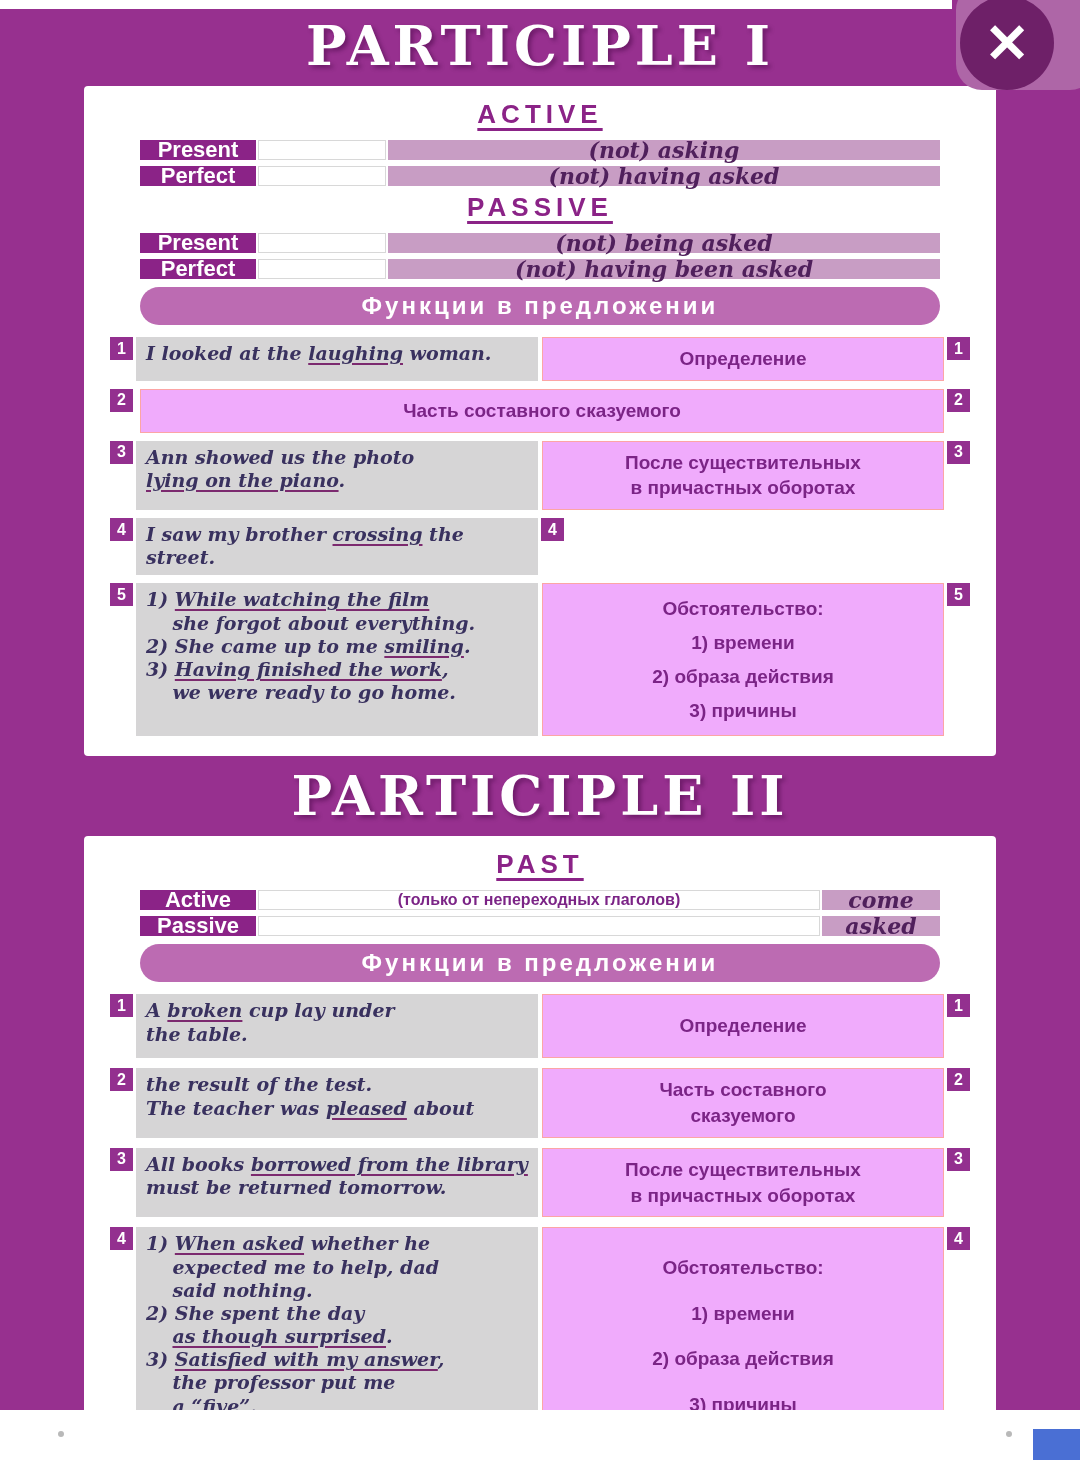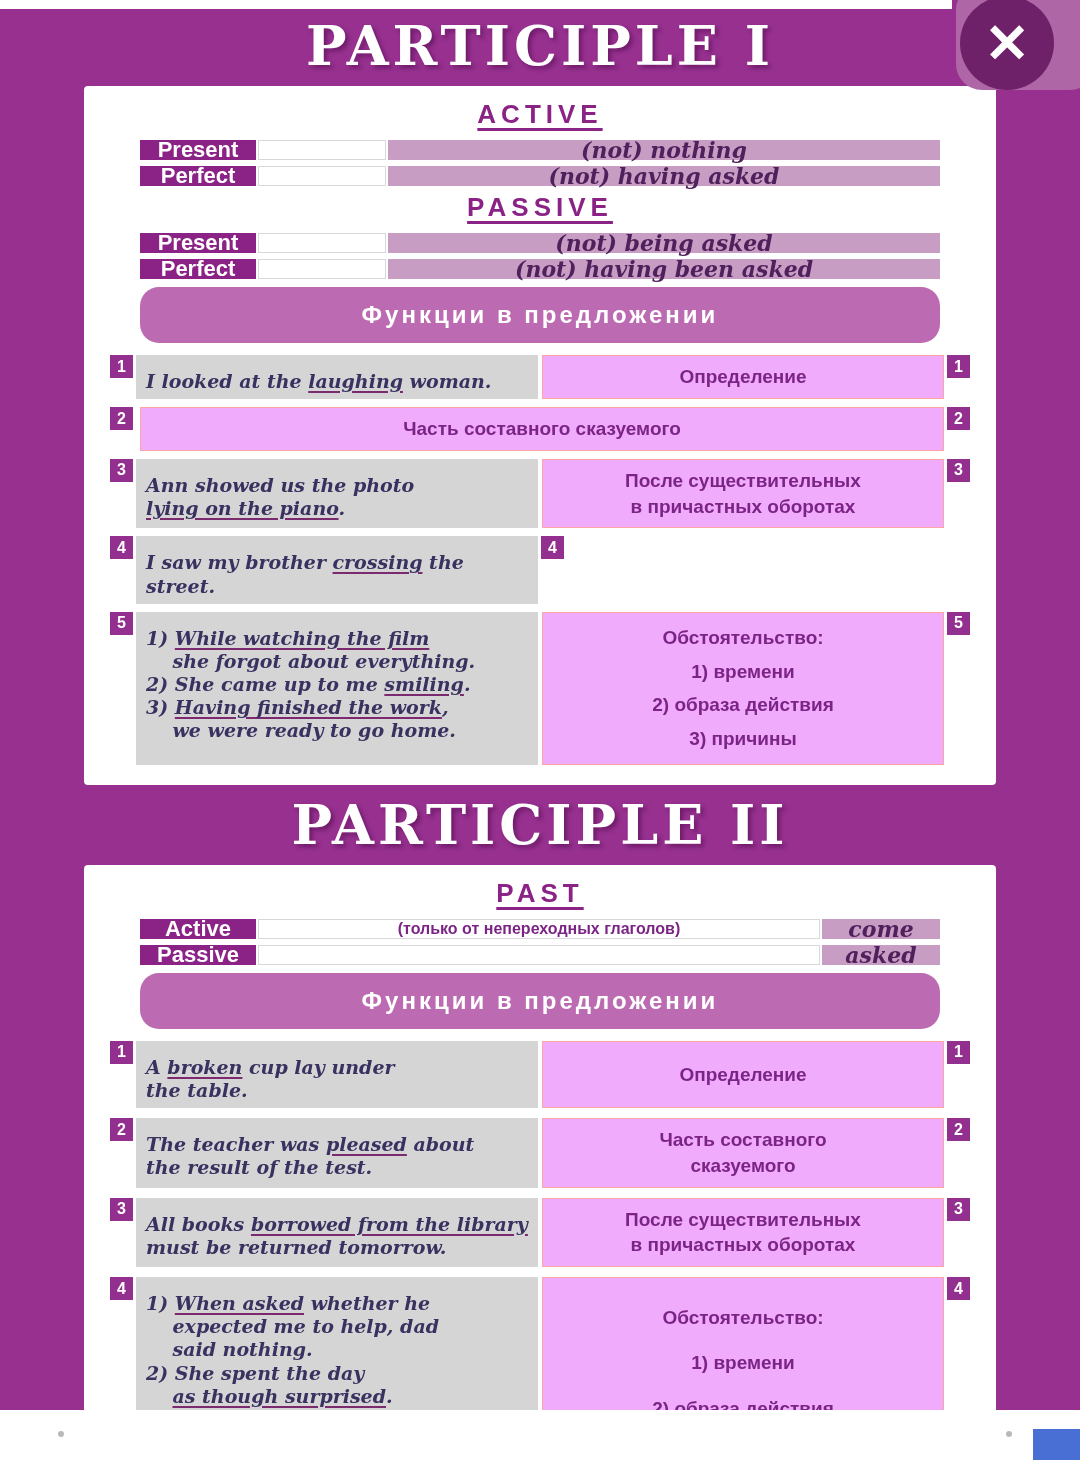--- a/index.html
+++ b/index.html
@@ -84,21 +84,21 @@
   .form-value {
     flex: 1; margin-left: 2px;
     background: #C89DC4; color: #50205C;
     font-family: "DejaVu Serif", serif; font-style: italic; font-weight: bold; font-size: 22px;
     display: flex; align-items: center; justify-content: center;
   }
   .form-value.narrow { flex: 0 0 118px; }
 
   .pill {
     margin: 8px 56px 12px;
-    height: 56px; border-radius: 19px;
+    height: 38px; border-radius: 19px;
     background: #BC6BB2; color: #ffffff;
     font-weight: bold; font-size: 24px; letter-spacing: 3px;
     display: flex; align-items: center; justify-content: center;
   }
 
   .fn-table { margin: 0 26px; }
   .fn-row { display: flex; align-items: stretch; margin: 8px 0; }
   .p2 .fn-row { min-height: 64px; margin: 10px 0; }
   .fn-row.big { min-height: 120px; }
   .p2 .fn-row.big { min-height: 218px; }
@@ -109,21 +109,21 @@
     font-weight: bold; font-size: 16px;
     display: flex; align-items: center; justify-content: center;
     align-self: flex-start;
   }
   .num.left { margin-right: 3px; }
   .num.right { margin-left: 3px; }
 
   .example {
     flex: 0 0 402px;
     background: #D6D5D6;
-    padding: 15px 10px 6px;
+    padding: 5px 10px 6px;
     font-family: "DejaVu Serif", serif;
     font-style: italic; font-weight: bold; font-size: 19px;
     color: #39315F;
   }
   .example .line { white-space: pre-wrap; line-height: 1.22; }
   .example u { text-decoration: underline; text-decoration-color: #7c2a6f; text-decoration-thickness: 2px; text-underline-offset: 3px; }
 
   .role {
     flex: 1;
     margin-left: 4px;
@@ -164,21 +164,21 @@
 
     <h1 class="main-title">PARTICIPLE I</h1>
 
     <section class="panel p1">
 
       <div class="voice-heading">ACTIVE</div>
 
       <div class="form-row">
         <div class="form-label">Present</div>
         <div class="form-empty"></div>
-        <div class="form-value">(not) nothing</div>
+        <div class="form-value">(not) asking</div>
       </div>
       <div class="form-row">
         <div class="form-label">Perfect</div>
         <div class="form-empty"></div>
         <div class="form-value">(not) having asked</div>
       </div>
 
       <div class="voice-heading">PASSIVE</div>
 
       <div class="form-row">
@@ -286,22 +286,22 @@
             </div>
           <div class="role">
               <div class="line">Определение</div>
             </div>
           <div class="num right">1</div>
         </div>
 
         <div class="fn-row">
           <div class="num left">2</div>
           <div class="example">
+              <div class="line">the result of the test.</div>
               <div class="line">The teacher was <u>pleased</u> about</div>
-              <div class="line">the result of the test.</div>
             </div>
           <div class="role">
               <div class="line">Часть составного</div>
               <div class="line">сказуемого</div>
             </div>
           <div class="num right">2</div>
         </div>
 
         <div class="fn-row">
           <div class="num left">3</div>

